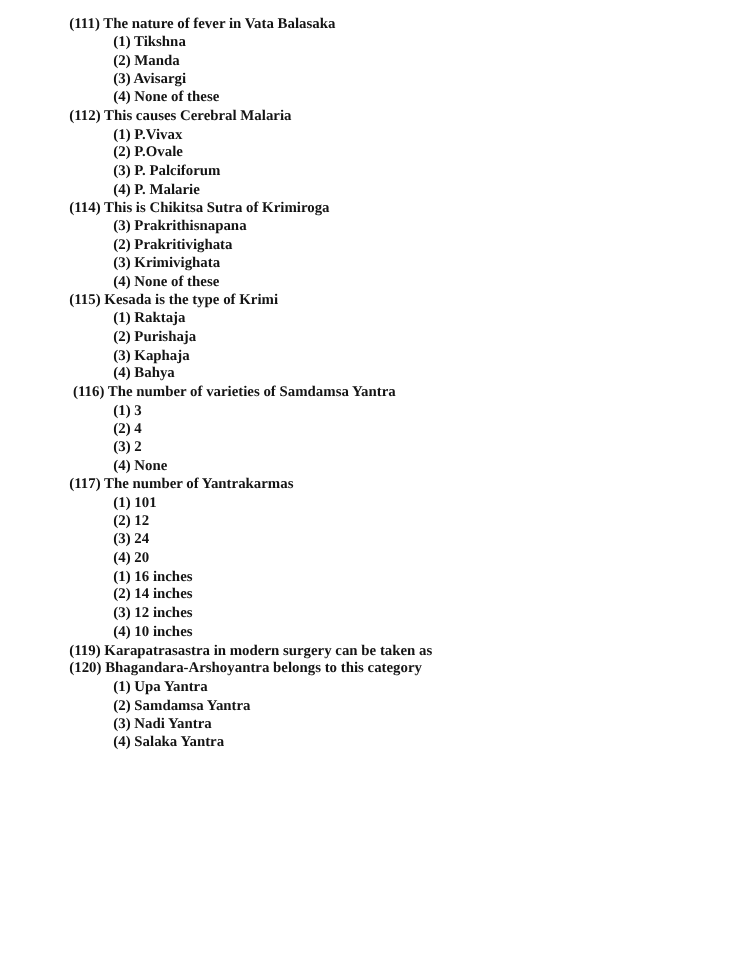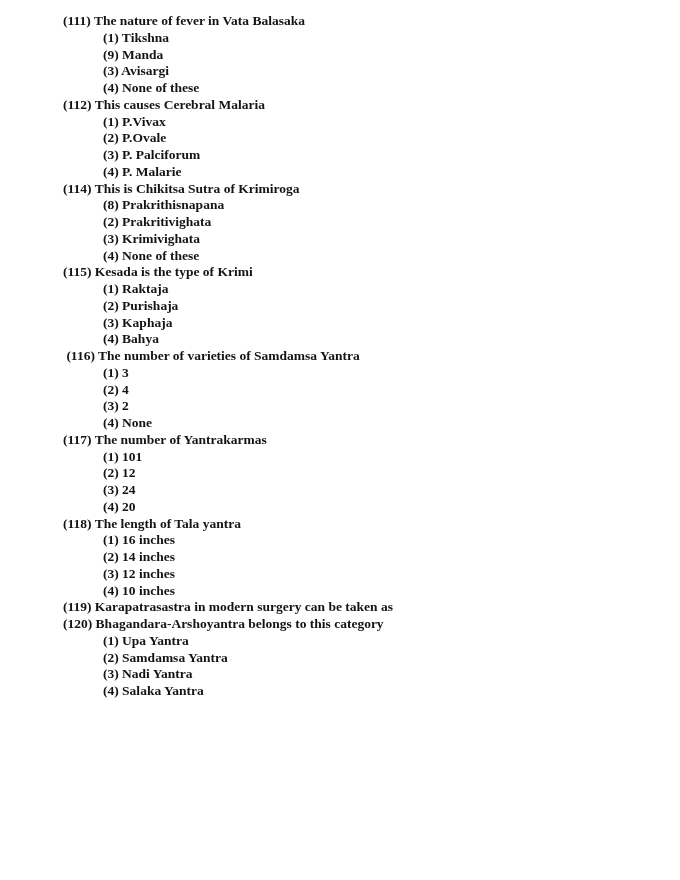--- a/index.html
+++ b/index.html
@@ -48,41 +48,41 @@
 </style>
 </head>
 <body>
 
 <div class="page">
   <div class="content" id="questions-container">
   <div class="question">
     <div class="q-head">(111) The nature of fever in Vata Balasaka</div>
     <div class="options">
           <div class="option-line">(1) Tikshna</div>
-          <div class="option-line">(9) Manda</div>
+          <div class="option-line">(2) Manda</div>
           <div class="option-line">(3) Avisargi</div>
           <div class="option-line">(4) None of these</div>
         </div>
   </div>
 
   <div class="question">
     <div class="q-head">(112) This causes Cerebral Malaria</div>
     <div class="options">
           <div class="option-line">(1) P.Vivax</div>
           <div class="option-line">(2) P.Ovale</div>
           <div class="option-line">(3) P. Palciforum</div>
           <div class="option-line">(4) P. Malarie</div>
         </div>
   </div>
 
 
   <div class="question">
     <div class="q-head">(114) This is Chikitsa Sutra of Krimiroga</div>
     <div class="options">
-          <div class="option-line">(8) Prakrithisnapana</div>
+          <div class="option-line">(3) Prakrithisnapana</div>
           <div class="option-line">(2) Prakritivighata</div>
           <div class="option-line">(3) Krimivighata</div>
           <div class="option-line">(4) None of these</div>
         </div>
   </div>
 
   <div class="question">
     <div class="q-head">(115) Kesada is the type of Krimi</div>
     <div class="options">
           <div class="option-line">(1) Raktaja</div>
@@ -106,21 +106,20 @@
     <div class="q-head">(117) The number of Yantrakarmas</div>
     <div class="options">
           <div class="option-line">(1) 101</div>
           <div class="option-line">(2) 12</div>
           <div class="option-line">(3) 24</div>
           <div class="option-line">(4) 20</div>
         </div>
   </div>
 
   <div class="question">
-    <div class="q-head">(118) The length of Tala yantra</div>
     <div class="options">
           <div class="option-line">(1) 16 inches</div>
           <div class="option-line">(2) 14 inches</div>
           <div class="option-line">(3) 12 inches</div>
           <div class="option-line">(4) 10 inches</div>
         </div>
   </div>
 
   <div class="question">
     <div class="q-head">(119) Karapatrasastra in modern surgery can be taken as</div>

